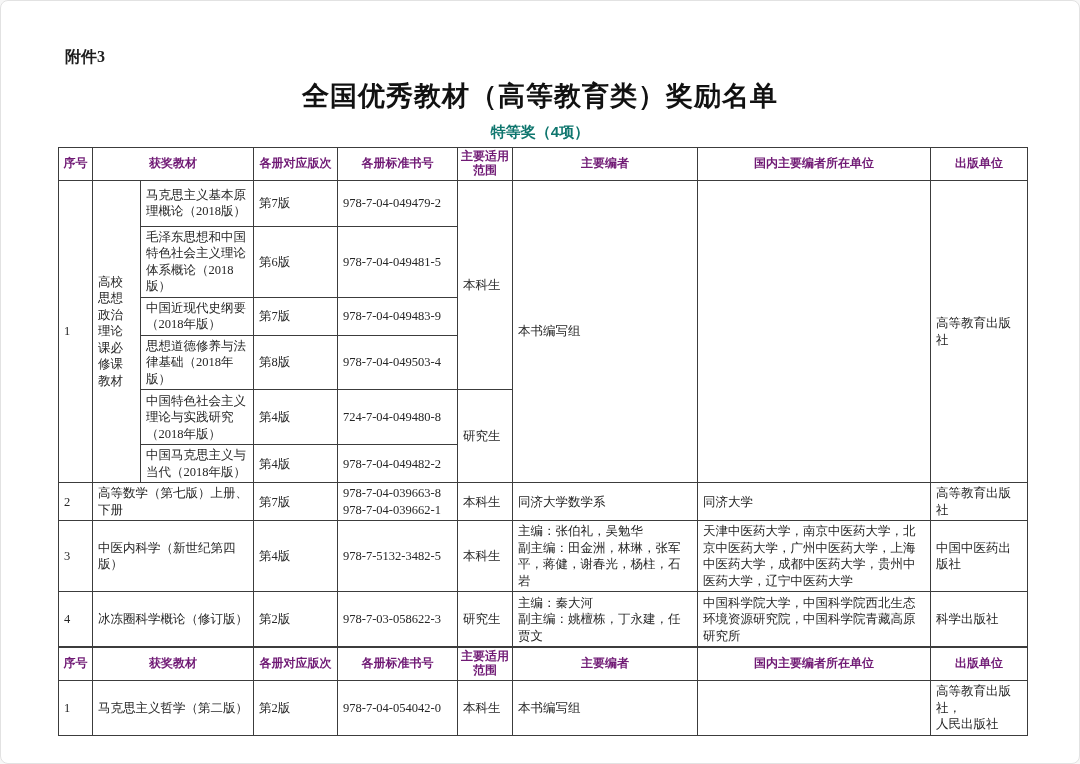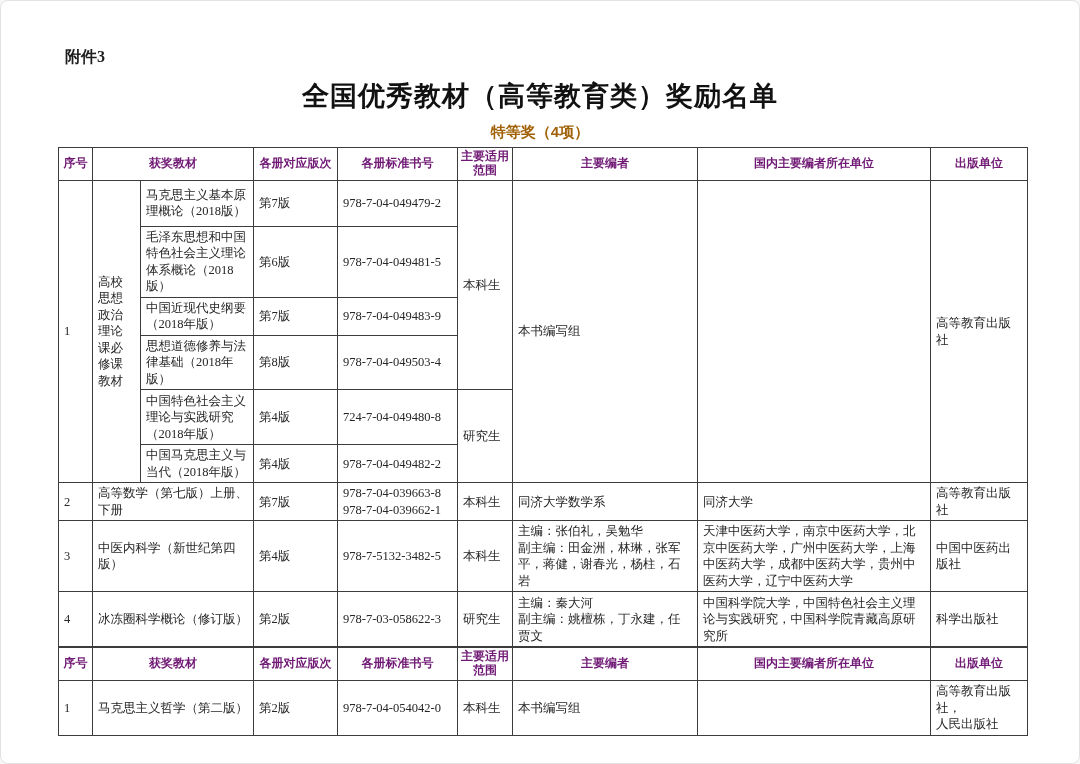--- a/index.html
+++ b/index.html
@@ -29,21 +29,21 @@
     letter-spacing: 1px;
     color: #111;
   }
   .section-heading {
     text-align: center;
     margin-top: 9px;
     margin-bottom: 5px;
     font-size: 15px;
     font-weight: bold;
     font-family: "Liberation Sans", sans-serif;
-    color: #a16207;
+    color: #0f766e;
   }
   .section-heading.second { margin-top: 12px; }
   table.awards {
     margin-left: 57px;
     width: 969px;
     border-collapse: collapse;
     table-layout: fixed;
   }
   table.awards th, table.awards td {
     border: 1px solid #3c3c3c;
@@ -175,21 +175,21 @@
         <td class="c">中国中医药出版社</td>
       </tr>
       <tr class="h55">
         <td class="c">4</td>
         <td class="l" colspan="2">冰冻圈科学概论（修订版）</td>
         <td class="c">第2版</td>
         <td class="c">978-7-03-058622-3</td>
         <td class="c">研究生</td>
         <td class="l pre">主编：秦大河
 副主编：姚檀栋，丁永建，任贾文</td>
-        <td class="l">中国科学院大学，中国特色社会主义理论与实践研究，中国科学院青藏高原研究所</td>
+        <td class="l">中国科学院大学，中国科学院西北生态环境资源研究院，中国科学院青藏高原研究所</td>
         <td class="c">科学出版社</td>
       </tr>
     </tbody>
   </table>
 
 
   <table class="awards">
     <colgroup>
       <col style="width:34px">
         <col style="width:48px">

